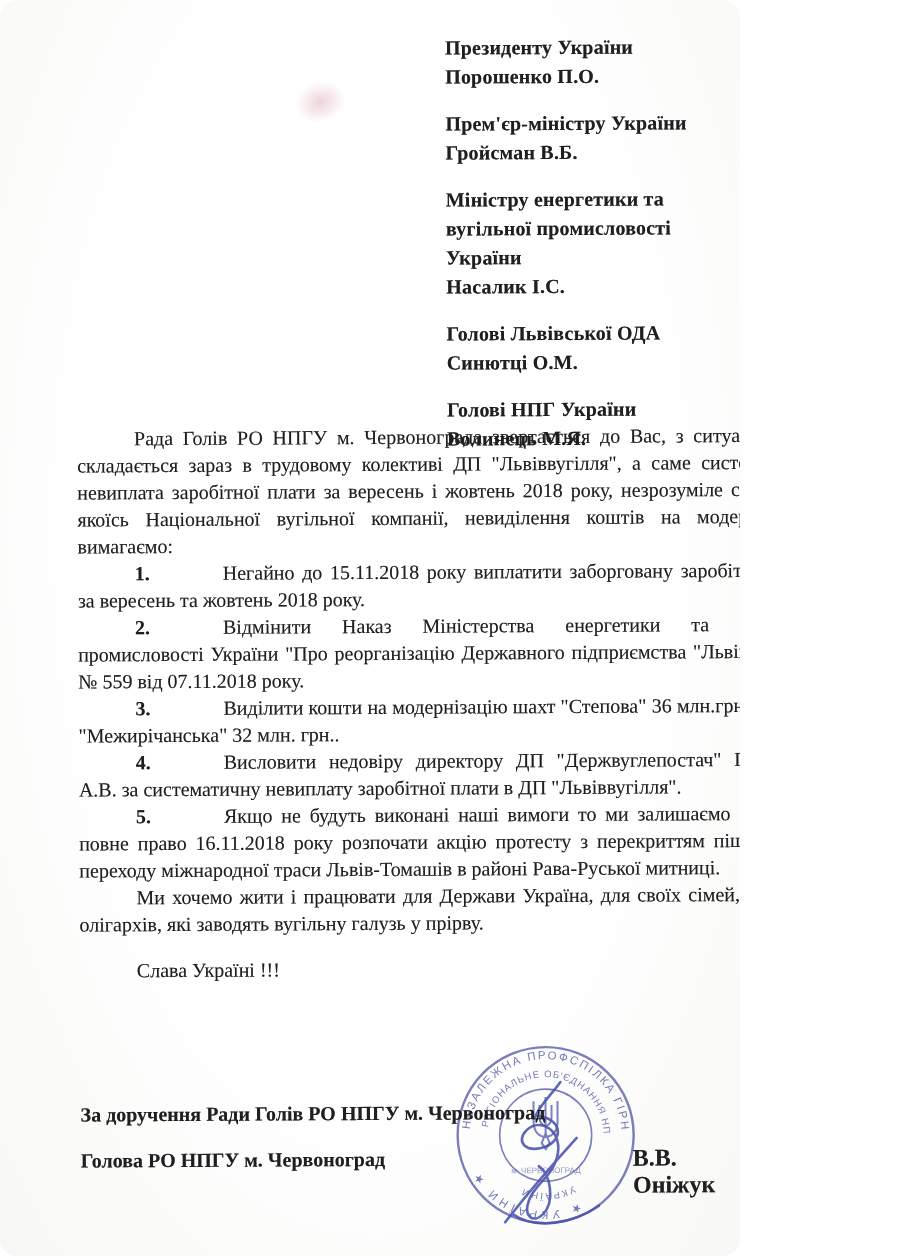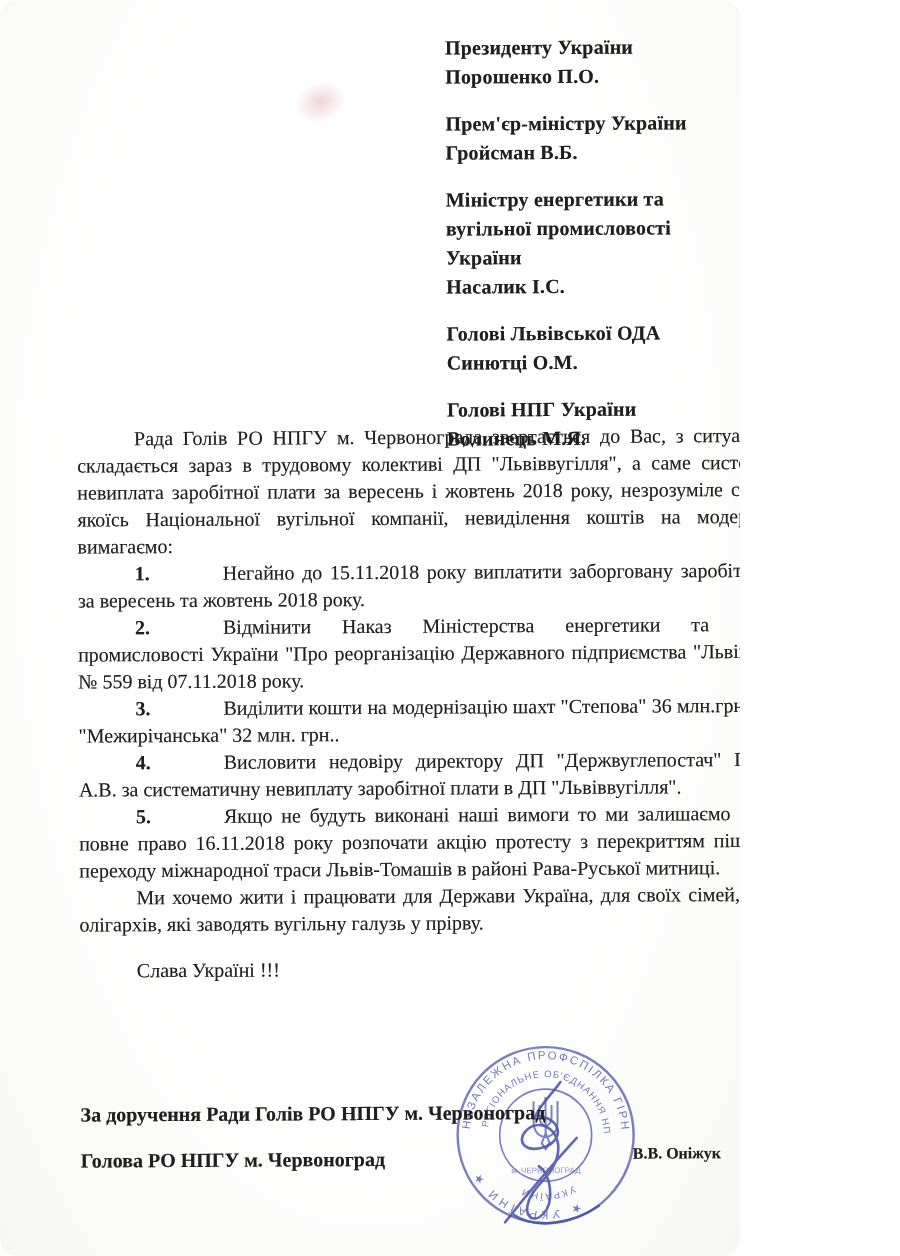--- a/index.html
+++ b/index.html
@@ -40,21 +40,21 @@
 
   
   .sign-block {
     position:absolute; left:78px; top:1100px;
     font-size:20px; font-weight:bold; line-height:26px;
     text-shadow:0 0 .6px rgba(40,40,40,.5);
   }
   .sign-block p { margin:0 0 20px 0; }
   .sign-name {
     position:absolute; left:630px; top:1146px;
-    font-size:16px; font-weight:bold;
+    font-size:24px; font-weight:bold;
     text-shadow:0 0 .6px rgba(40,40,40,.5);
   }
 
   
   .stamp-svg { position:absolute; left:443px; top:1036px; }
   .sig-svg   { position:absolute; left:440px; top:1055px; }
 
   
   .smudge {
     position:absolute; left:298px; top:78px; width:54px; height:42px;

